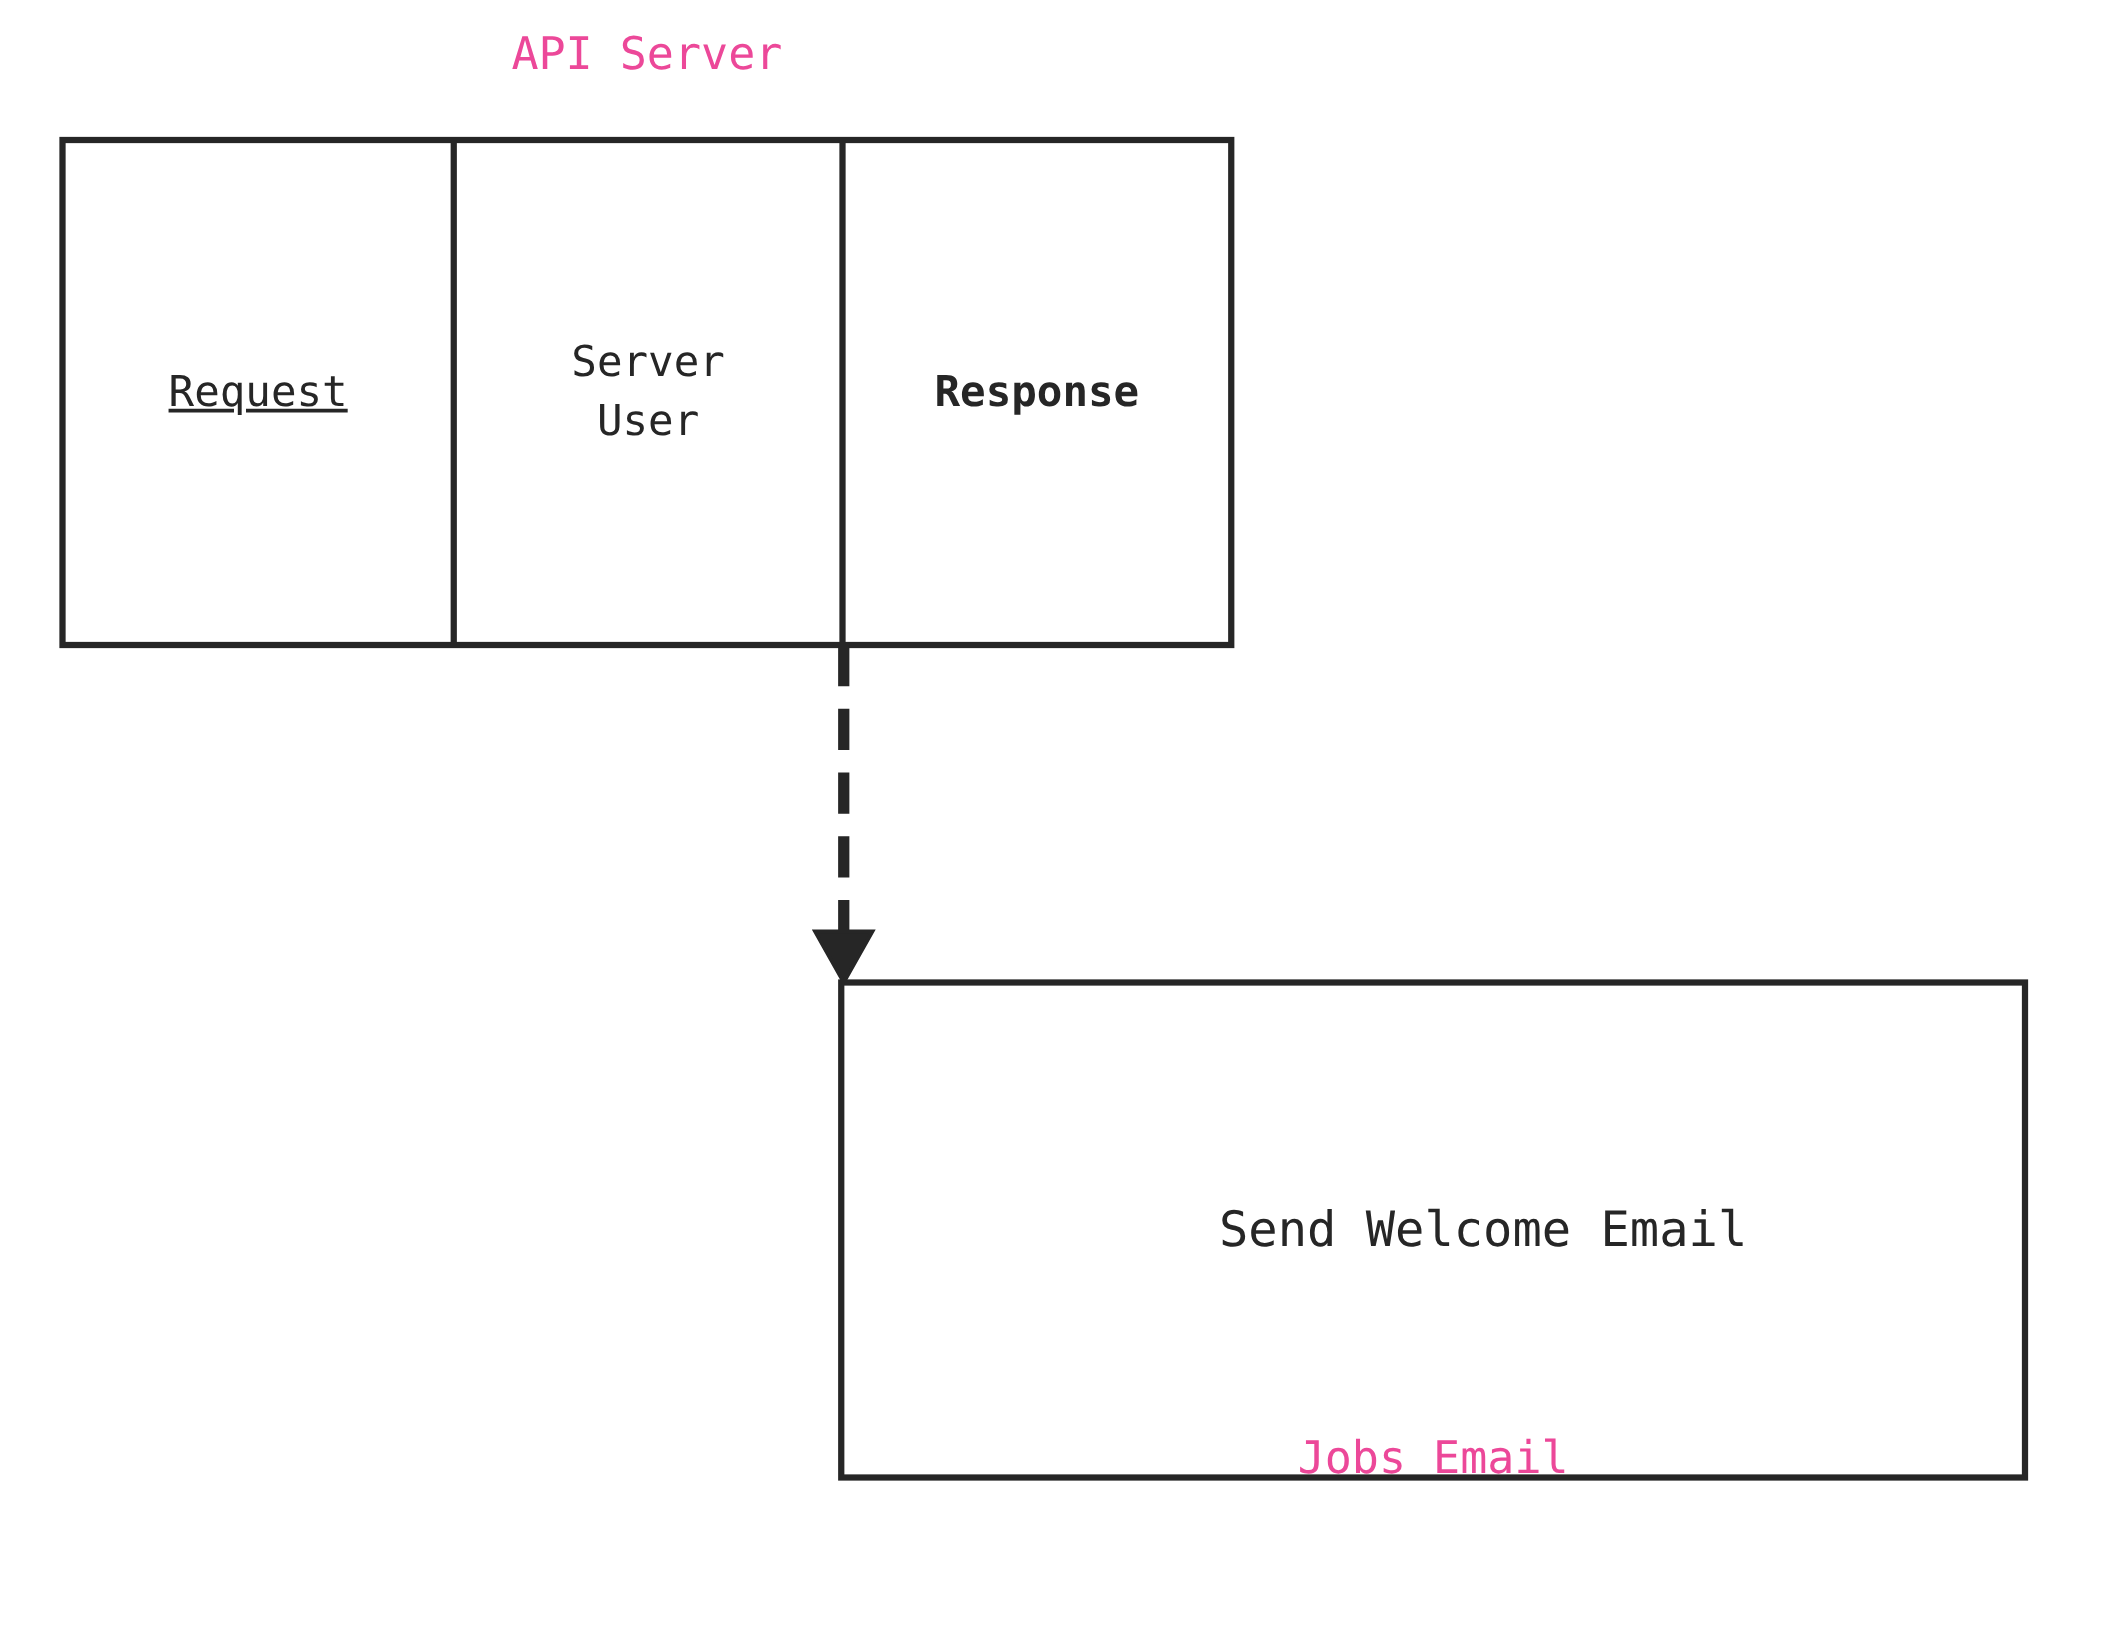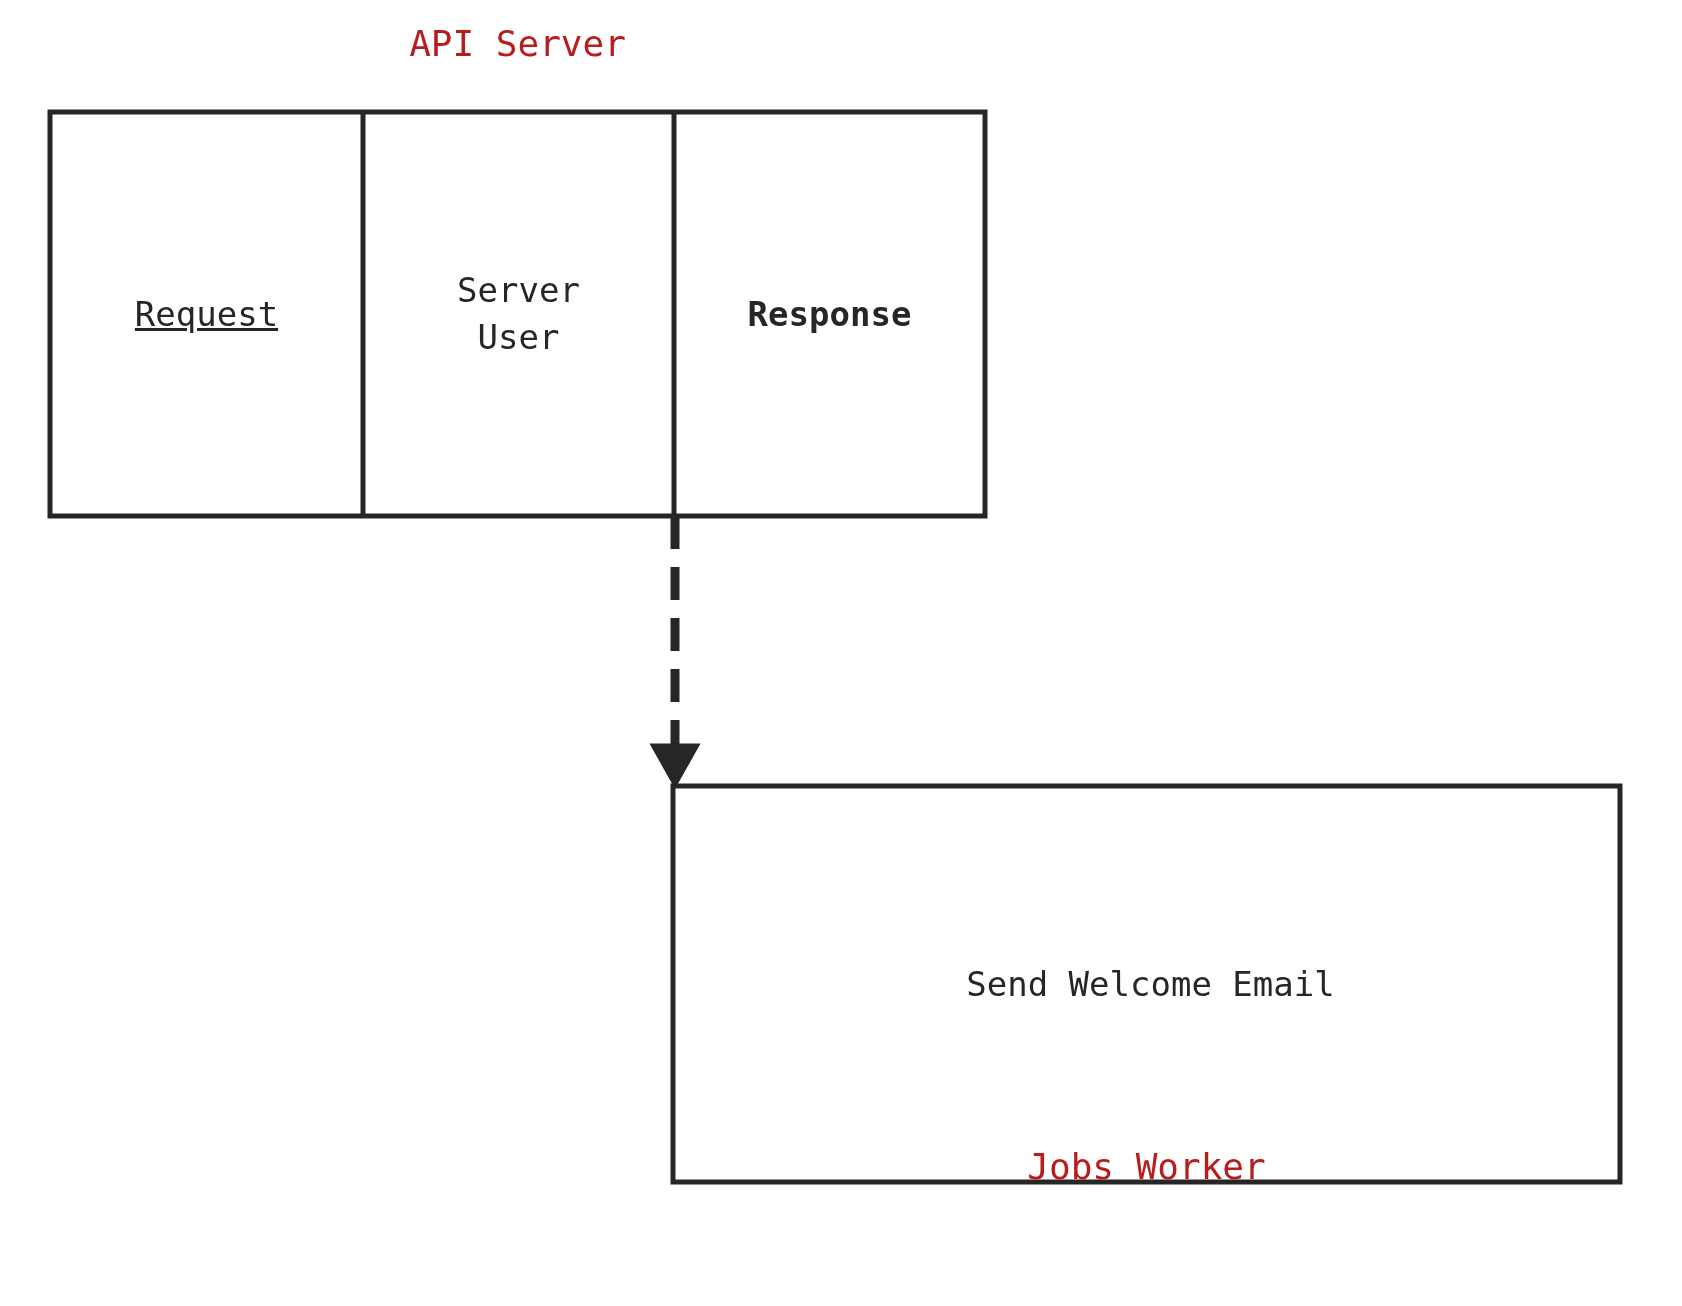--- a/index.html
+++ b/index.html
@@ -19,21 +19,21 @@
     position: absolute;
     left: 0;
     top: 0;
     width: 1682px;
     height: 1306px;
   }
   .lane-title {
     position: absolute;
     font-size: 36px;
     line-height: 44px;
-    color: #b91c1c;
+    color: #ec4899;
     white-space: nowrap;
     text-align: center;
     letter-spacing: 0px;
   }
   #api-server-title {
     left: 50px;
     top: 22px;
     width: 935px;
   }
   #jobs-worker-title {
@@ -66,25 +66,25 @@
     height: 404px;
   }
   #label-response {
     left: 674px;
     top: 112px;
     width: 311px;
     height: 404px;
     font-weight: bold;
   }
   #label-send-welcome-email {
-    left: 677px;
+    left: 713px;
     top: 786px;
     width: 947px;
     height: 396px;
-    font-size: 34px;
+    font-size: 39px;
   }
 </style>
 </head>
 <body>
 
 <svg id="diagram-canvas" viewBox="0 0 1682 1306" xmlns="http://www.w3.org/2000/svg">
 
   <rect x="50" y="112" width="935" height="404" fill="#ffffff" stroke="#262626" stroke-width="5"></rect>
 
   <line x1="363" y1="112" x2="363" y2="516" stroke="#262626" stroke-width="5"></line>
@@ -102,13 +102,13 @@
 
 <div class="cell-label" id="label-request">Request</div>
 
 <div class="cell-label" id="label-create-user">Server
 User</div>
 
 <div class="cell-label" id="label-response">Response</div>
 
 <div class="cell-label" id="label-send-welcome-email">Send Welcome Email</div>
 
-<div class="lane-title" id="jobs-worker-title">Jobs Worker</div>
+<div class="lane-title" id="jobs-worker-title">Jobs Email</div>
 
 </body></html>

